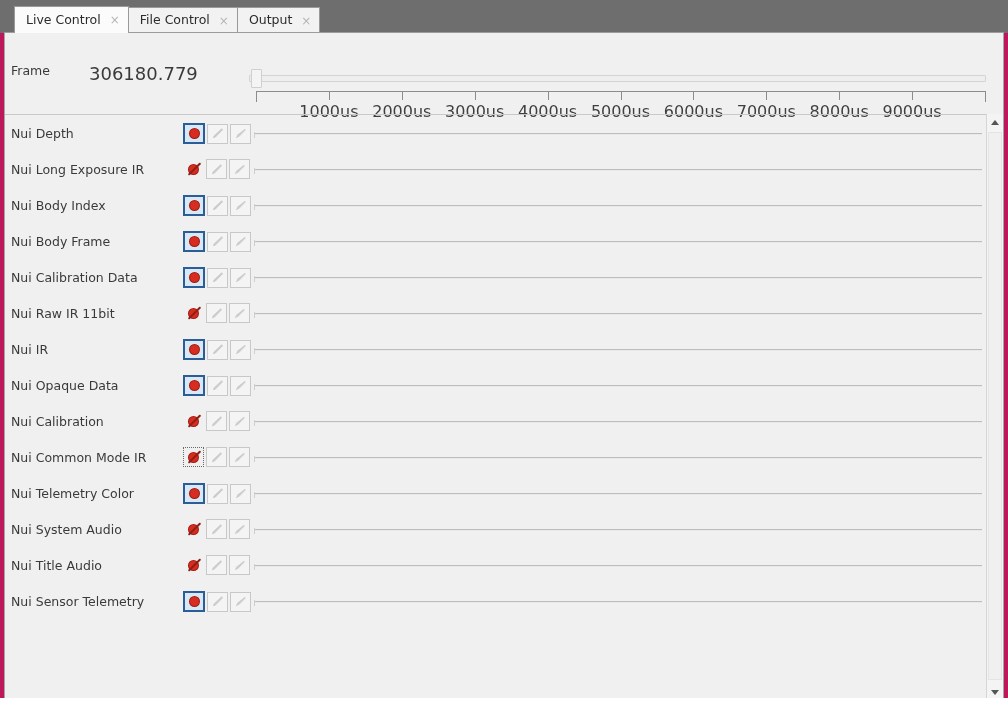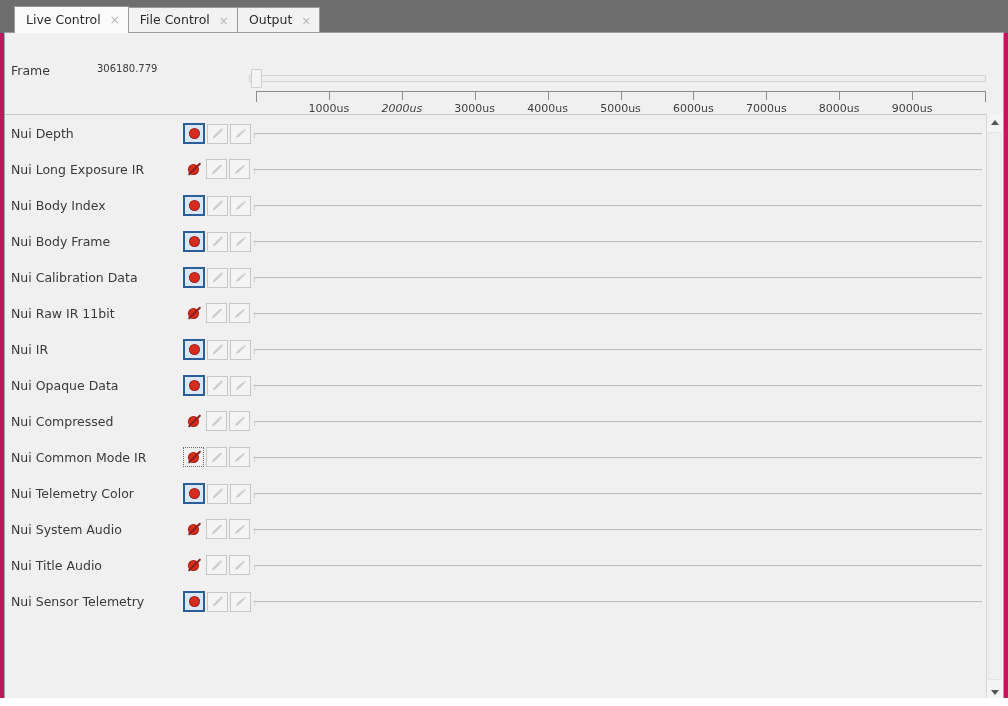--- a/index.html
+++ b/index.html
@@ -89,22 +89,22 @@
     height: 80px;
   }
   #time-label {
     position: absolute;
     left: 6px; top: 30px;
     font-size: 12.5px;
     color: #3a3a3a;
   }
   #time-value {
     position: absolute;
-    left: 92px; top: 30px;
-    font-size: 10px;
+    left: 84px; top: 30px;
+    font-size: 18px;
     color: #3a3a3a;
   }
 
   
   #time-slider {
     position: absolute;
     left: 244px;
     top: 36px;
     width: 737px;
     height: 20px;
@@ -162,21 +162,21 @@
   .ruler-tick {
     position: absolute;
     top: 0px;
     width: 1px;
     height: 9px;
     background: #8c8c8c;
   }
   .ruler-tick-label {
     position: absolute;
     top: 11px;
-    font-size: 11px;
+    font-size: 16px;
     color: #3f3f3f;
     transform: translateX(-50%);
     white-space: nowrap;
   }
 
   
   #tracks-viewport {
     position: absolute;
     left: 0;
     top: 81px;
@@ -369,21 +369,21 @@
         <div id="slider-thumb"></div>
       </div>
 
       <div id="ruler">
         <div id="ruler-base"></div>
         <div id="ruler-cap-left"></div>
         <div id="ruler-cap-right"></div>
       <div class="ruler-tick" style="left: 79.9px;"></div>
           <div class="ruler-tick-label" style="left: 79.9px;">1000us</div>
           <div class="ruler-tick" style="left: 152.8px;"></div>
-          <div class="ruler-tick-label" style="left: 152.8px; font-style: italic;">2000us</div>
+          <div class="ruler-tick-label" style="left: 152.8px;">2000us</div>
           <div class="ruler-tick" style="left: 225.7px;"></div>
           <div class="ruler-tick-label" style="left: 225.7px;">3000us</div>
           <div class="ruler-tick" style="left: 298.6px;"></div>
           <div class="ruler-tick-label" style="left: 298.6px;">4000us</div>
           <div class="ruler-tick" style="left: 371.5px;"></div>
           <div class="ruler-tick-label" style="left: 371.5px;">5000us</div>
           <div class="ruler-tick" style="left: 444.4px;"></div>
           <div class="ruler-tick-label" style="left: 444.4px;">6000us</div>
           <div class="ruler-tick" style="left: 517.3px;"></div>
           <div class="ruler-tick-label" style="left: 517.3px;">7000us</div>
@@ -578,21 +578,21 @@
                 <svg class="glyph-diag" viewBox="0 0 14 14">
                   <path d="M11.8 2.2 L12.8 3.2 L5.6 10.4 L2.2 11.8 L3.4 8.4 Z" fill="#a5a5a5"></path>
                   <path d="M2.4 11.6 L11.6 2.4" stroke="#8d8d8d" stroke-width="1" fill="none"></path>
                 </svg>
               </div>
             </div>
           </div>
           <div class="track-row">
             <div class="track-line-cap" style="top: 17px;"></div>
             <div class="track-line" style="top: 18px;"></div>
-            <div class="track-label">Nui Compressed</div>
+            <div class="track-label">Nui Calibration</div>
             <div class="track-buttons">
               <div class="tbtn rec-off">
                 <div class="dot-wrap">
                   <div class="dot-rec"></div>
                   <div class="slash"></div>
                 </div>
               </div>
               <div class="tbtn">
                 <svg class="glyph-diag" viewBox="0 0 14 14">
                   <path d="M11.5 1.8 L12.6 2.9 L4.6 11 L2.6 11.6 L3.2 9.6 Z" fill="#9a9a9a" stroke="#777" stroke-width="0.6"></path>

